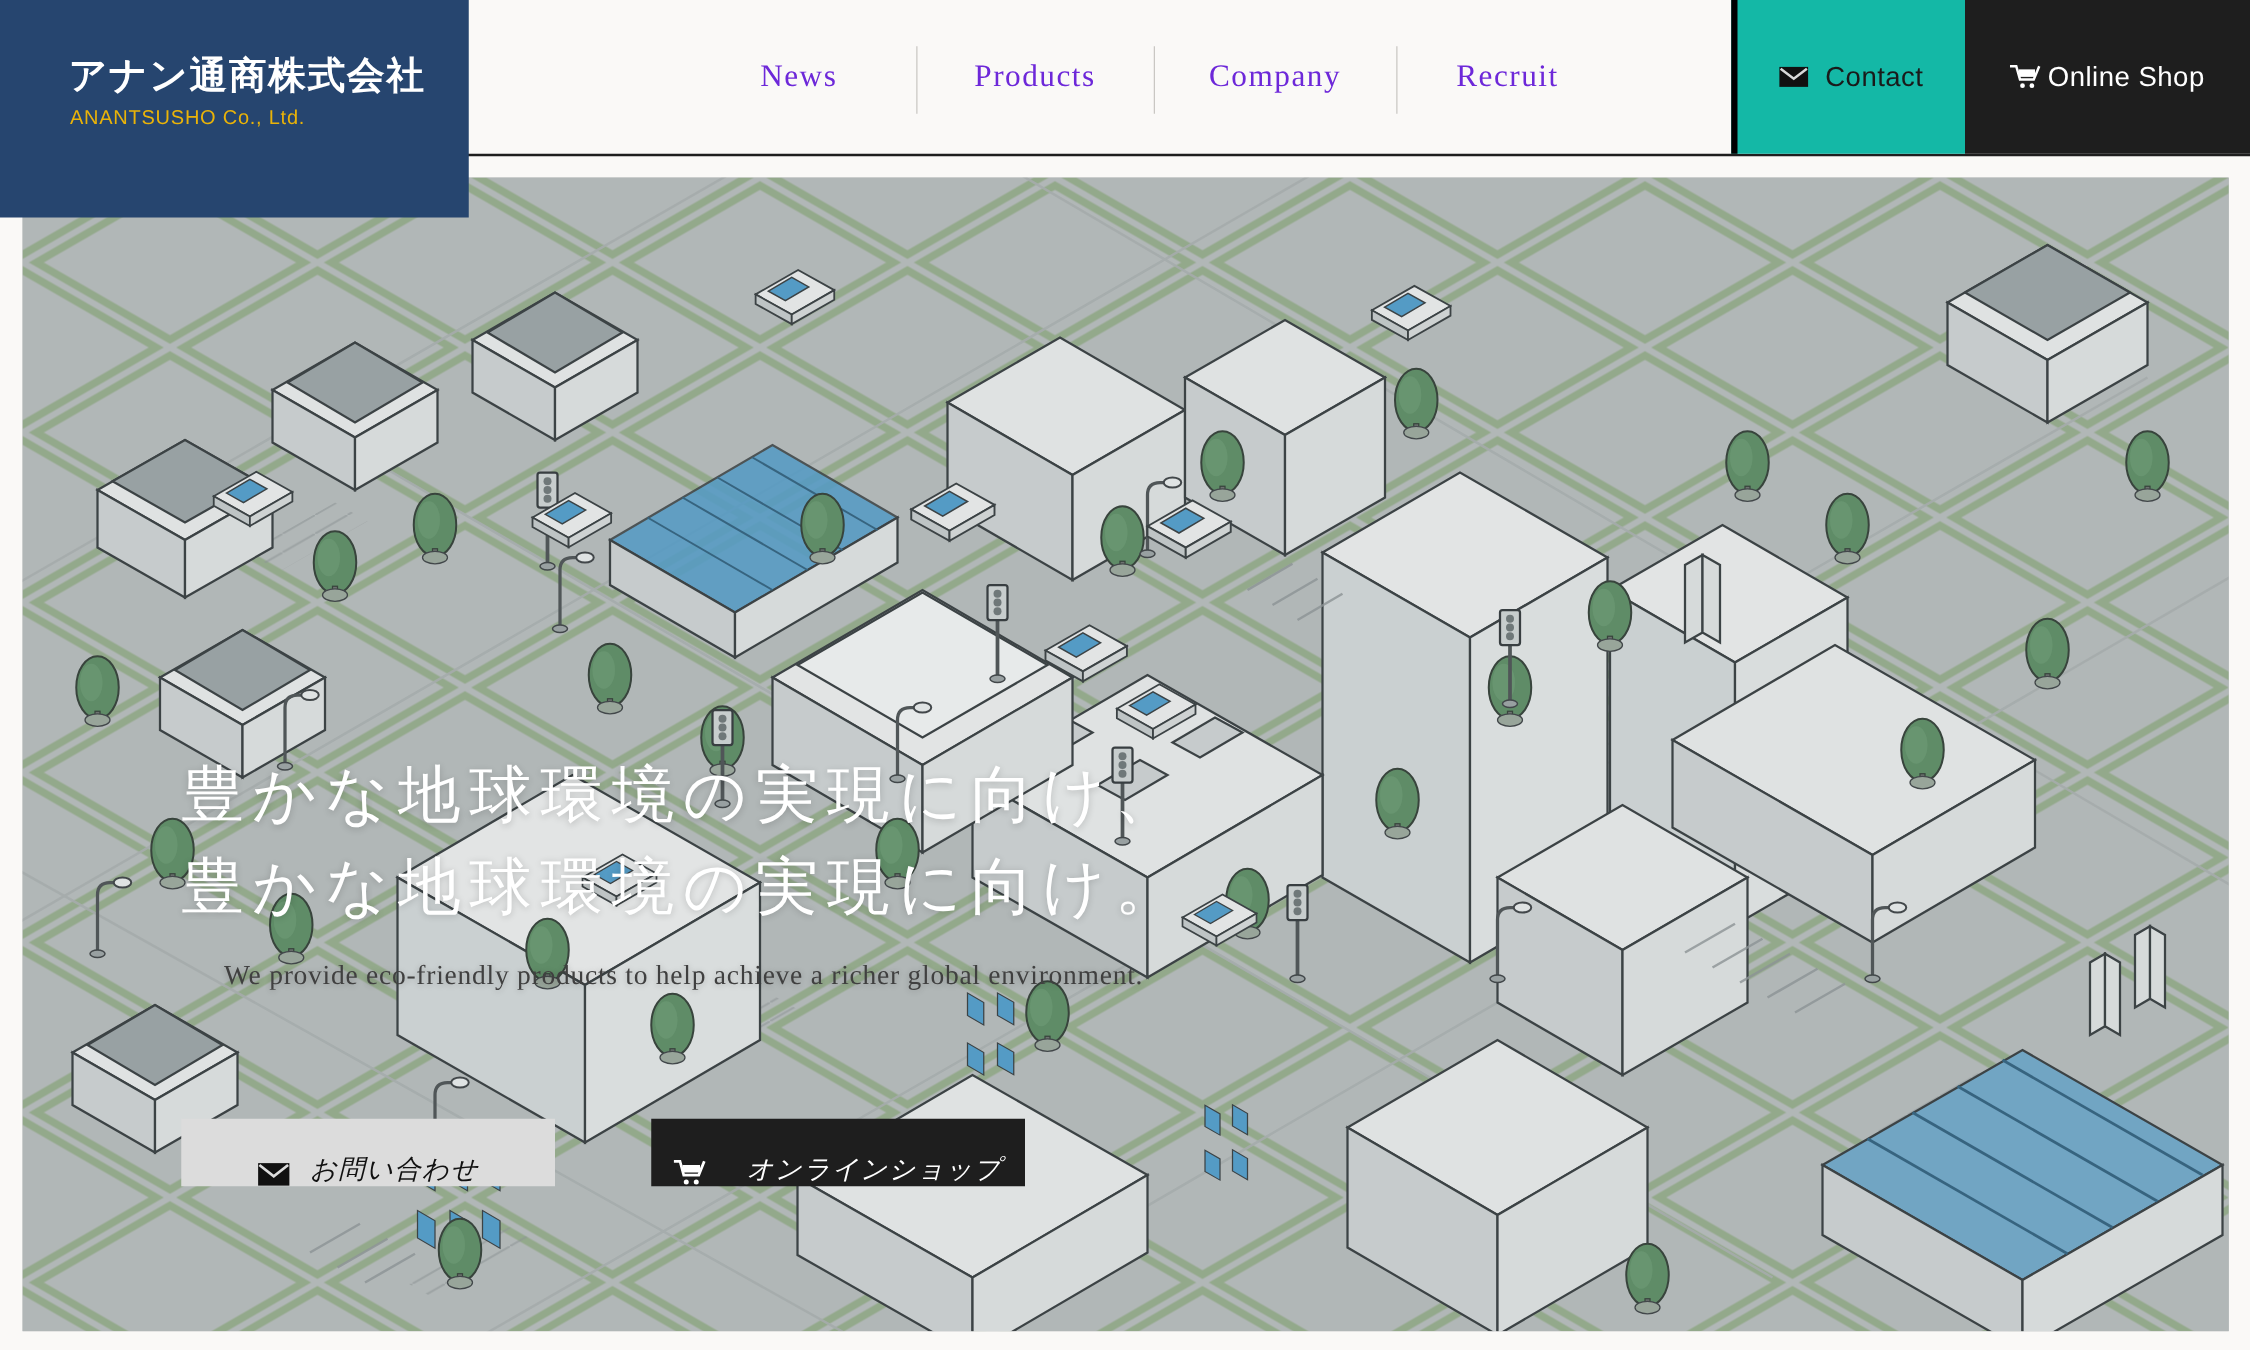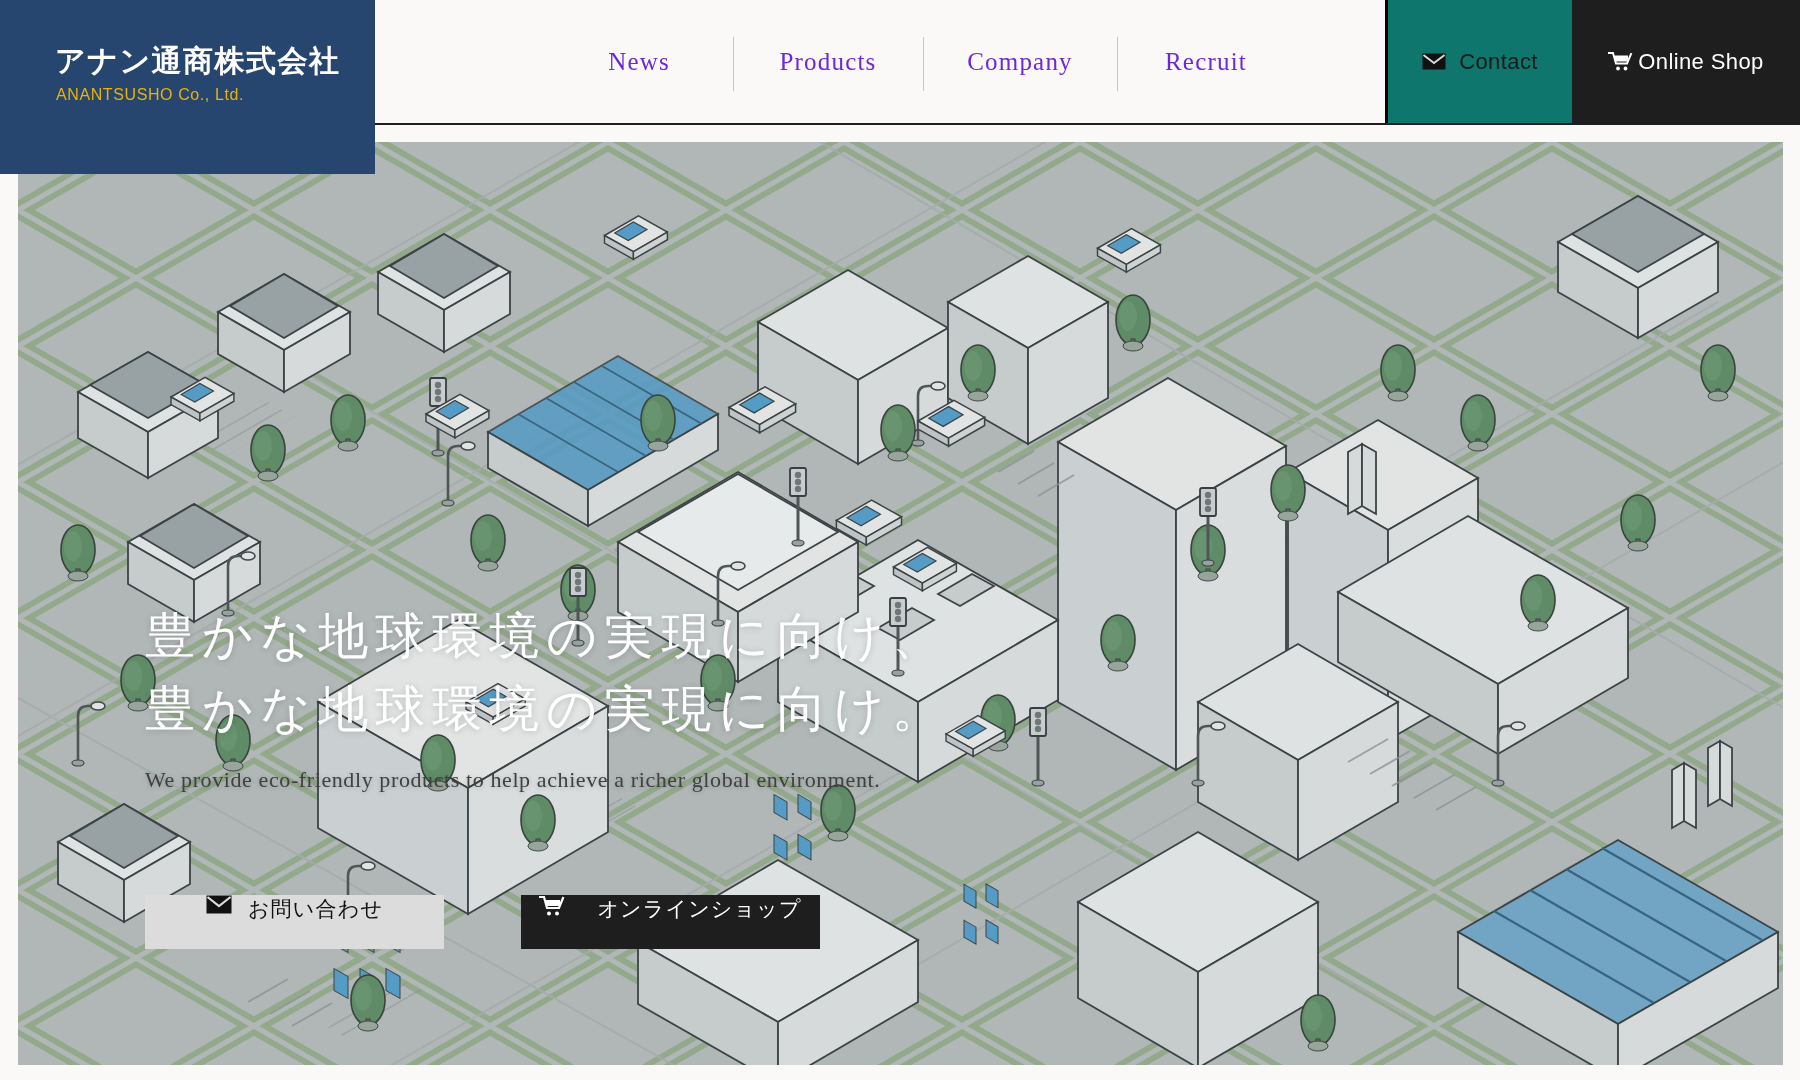--- a/index.html
+++ b/index.html
@@ -100,31 +100,31 @@
   }
   .nav-news     { width: 188px; }
   .nav-products { width: 190px; }
   .nav-company  { width: 194px; }
   .nav-recruit  { width: 178px; }
 
   .cta-contact {
     position: absolute;
     left: 1385px; top: 0;
     width: 187px; height: 123px;
-    background: #0f766e;
+    background: #14b8a6;
     display: flex;
     align-items: center;
     justify-content: center;
     gap: 13px;
     color: #1a1a1a;
     font-size: 22px;
     letter-spacing: 0.4px;
     cursor: pointer;
     box-sizing: border-box;
-    border-left: 3px solid #000000;
+    border-left: 5px solid #000000;
     z-index: 21;
   }
   .cta-shop {
     position: absolute;
     left: 1572px; top: 0;
     width: 228px; height: 123px;
     background: #1e1e1e;
     display: flex;
     align-items: center;
     justify-content: center;
@@ -137,20 +137,21 @@
     z-index: 21;
   }
   .ico { display: inline-flex; align-items: center; justify-content: center; }
 
   
   .hero-content {
     position: absolute;
     left: 145px;
     top: 600px;
     z-index: 10;
+    text-align: center;
   }
   .hero-title {
     color: #ffffff;
     font-size: 50px;
     font-weight: 400;
     letter-spacing: 7px;
     line-height: 1.45;
     text-shadow: 0 1px 6px rgba(0,0,0,0.18);
     white-space: nowrap;
   }
@@ -168,27 +169,28 @@
     left: 145px;
     top: 895px;
     display: flex;
     gap: 77px;
     z-index: 10;
   }
   .btn {
     width: 299px;
     height: 54px;
     display: flex;
-    align-items: flex-start;
+    align-items: flex-end;
     justify-content: center;
     gap: 16px;
     font-size: 21px;
     letter-spacing: 1.2px;
     cursor: pointer;
     box-sizing: border-box;
+    font-style: italic;
   }
   .btn-contact { background: #dcdcdc; color: #111111; }
   .btn-shop    { background: #1e1e1e; color: #ffffff; gap: 32px; }
 </style>
 </head>
 <body>
 
 <div id="page">
 
   <div class="hero-wrap">

